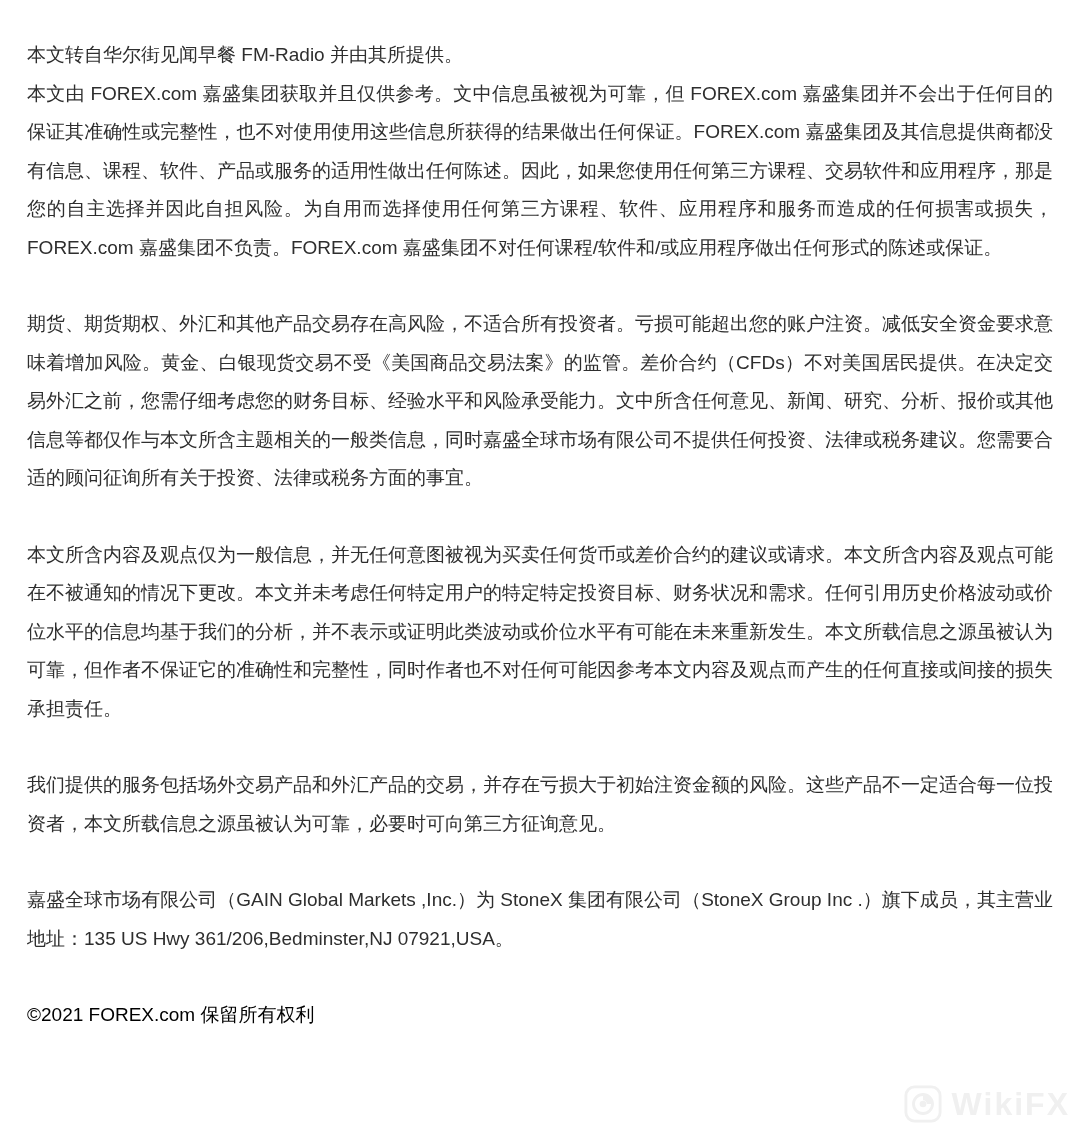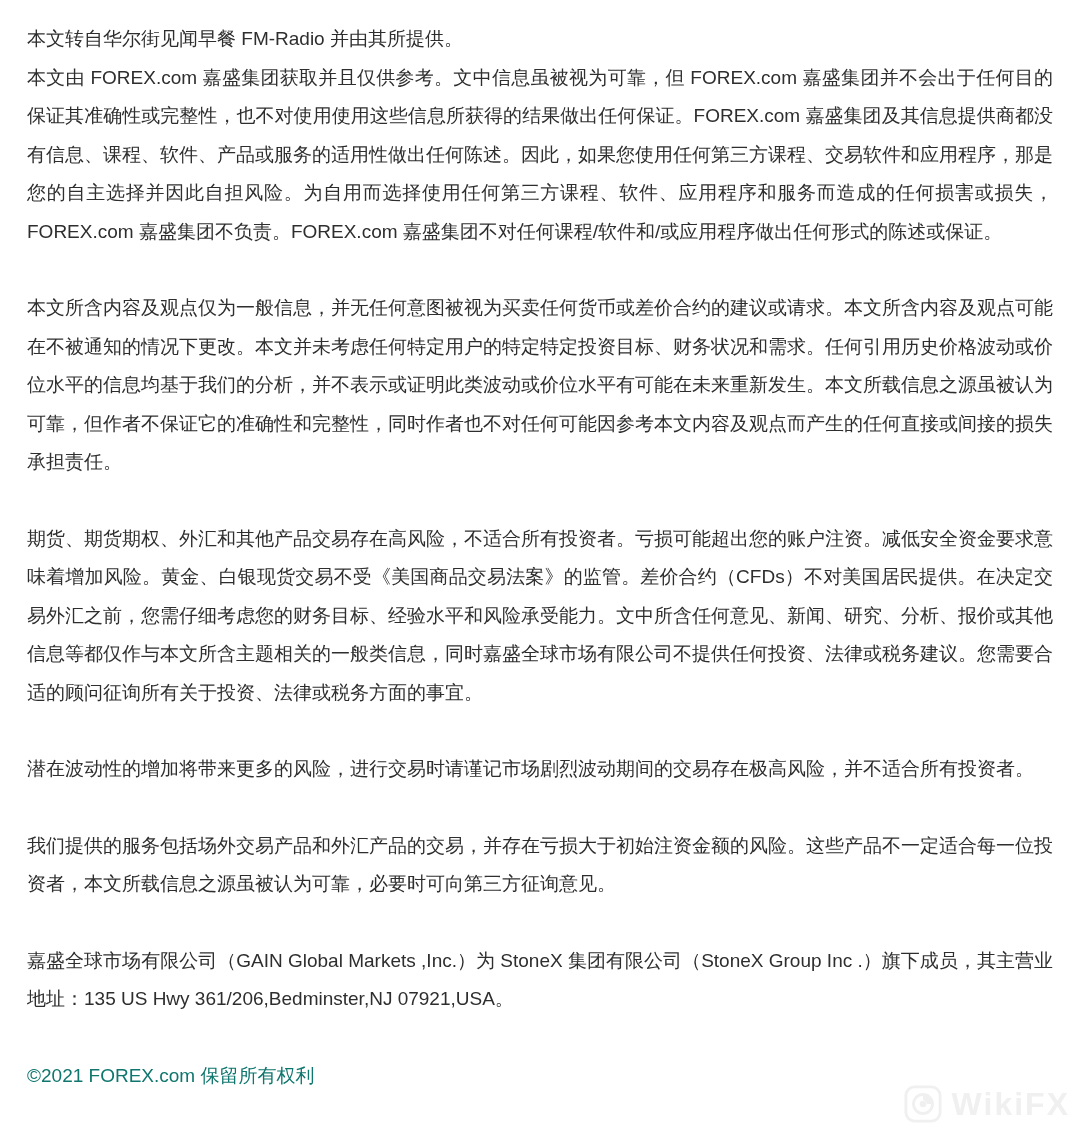--- a/index.html
+++ b/index.html
@@ -8,36 +8,36 @@
   }
   body {
     width: 1080px;
     height: 1137px;
     background: #ffffff;
     position: relative;
     overflow: hidden;
     font-family: "Liberation Sans", "DejaVu Sans", sans-serif;
   }
   .page {
-    padding: 20px 27px 0 27px;
+    padding: 36px 27px 0 27px;
     color: #2e2e2e;
     font-size: 19px;
     line-height: 38.5px;
   }
   .para {
     margin: 0 0 38px 0;
     text-align: justify;
     text-justify: inter-ideograph;
   }
   .para.first {
     margin-bottom: 0;
   }
   .copyright {
     margin: 0;
-    color: #0f766e;
+    color: #000000;
     text-align: left;
   }
   .watermark {
     position: absolute;
     right: 10px;
     bottom: 14px;
     display: flex;
     align-items: center;
     gap: 10px;
     color: #f0f0f0;
@@ -52,23 +52,22 @@
     letter-spacing: 2px;
     line-height: 38px;
   }
 </style>
 </head>
 <body>
 
 <div class="page">
   <p class="para first">本文转自华尔街见闻早餐 FM-Radio 并由其所提供。</p>
   <p class="para">本文由 FOREX.com 嘉盛集团获取并且仅供参考。文中信息虽被视为可靠，但 FOREX.com 嘉盛集团并不会出于任何目的保证其准确性或完整性，也不对使用使用这些信息所获得的结果做出任何保证。FOREX.com 嘉盛集团及其信息提供商都没有信息、课程、软件、产品或服务的适用性做出任何陈述。因此，如果您使用任何第三方课程、交易软件和应用程序，那是您的自主选择并因此自担风险。为自用而选择使用任何第三方课程、软件、应用程序和服务而造成的任何损害或损失，FOREX.com 嘉盛集团不负责。FOREX.com 嘉盛集团不对任何课程/软件和/或应用程序做出任何形式的陈述或保证。</p>
+  <p class="para">期货、期货期权、外汇和其他产品交易存在高风险，不适合所有投资者。亏损可能超出您的账户注资。减低安全资金要求意味着增加风险。黄金、白银现货交易不受《美国商品交易法案》的监管。差价合约（CFDs）不对美国居民提供。在决定交易外汇之前，您需仔细考虑您的财务目标、经验水平和风险承受能力。文中所含任何意见、新闻、研究、分析、报价或其他信息等都仅作与本文所含主题相关的一般类信息，同时嘉盛全球市场有限公司不提供任何投资、法律或税务建议。您需要合适的顾问征询所有关于投资、法律或税务方面的事宜。</p>
   <p class="para">本文所含内容及观点仅为一般信息，并无任何意图被视为买卖任何货币或差价合约的建议或请求。本文所含内容及观点可能在不被通知的情况下更改。本文并未考虑任何特定用户的特定特定投资目标、财务状况和需求。任何引用历史价格波动或价位水平的信息均基于我们的分析，并不表示或证明此类波动或价位水平有可能在未来重新发生。本文所载信息之源虽被认为可靠，但作者不保证它的准确性和完整性，同时作者也不对任何可能因参考本文内容及观点而产生的任何直接或间接的损失承担责任。</p>
-  <p class="para">期货、期货期权、外汇和其他产品交易存在高风险，不适合所有投资者。亏损可能超出您的账户注资。减低安全资金要求意味着增加风险。黄金、白银现货交易不受《美国商品交易法案》的监管。差价合约（CFDs）不对美国居民提供。在决定交易外汇之前，您需仔细考虑您的财务目标、经验水平和风险承受能力。文中所含任何意见、新闻、研究、分析、报价或其他信息等都仅作与本文所含主题相关的一般类信息，同时嘉盛全球市场有限公司不提供任何投资、法律或税务建议。您需要合适的顾问征询所有关于投资、法律或税务方面的事宜。</p>
-  <p class="para">潜在波动性的增加将带来更多的风险，进行交易时请谨记市场剧烈波动期间的交易存在极高风险，并不适合所有投资者。</p>
   <p class="para">我们提供的服务包括场外交易产品和外汇产品的交易，并存在亏损大于初始注资金额的风险。这些产品不一定适合每一位投资者，本文所载信息之源虽被认为可靠，必要时可向第三方征询意见。</p>
   <p class="para">嘉盛全球市场有限公司（GAIN Global Markets ,Inc.）为 StoneX 集团有限公司（StoneX Group Inc .）旗下成员，其主营业地址：135 US Hwy 361/206,Bedminster,NJ 07921,USA。</p>
   <p class="copyright">©2021 FOREX.com 保留所有权利</p>
 </div>
 
 <div class="watermark">
   <span class="wm-logo">
     <svg width="38" height="38" viewBox="0 0 40 40" xmlns="http://www.w3.org/2000/svg">
       <rect x="2" y="2" width="36" height="36" rx="9" ry="9" fill="none" stroke="#f0f0f0" stroke-width="3"></rect>
       <circle cx="20" cy="20" r="10" fill="none" stroke="#f0f0f0" stroke-width="3"></circle>

